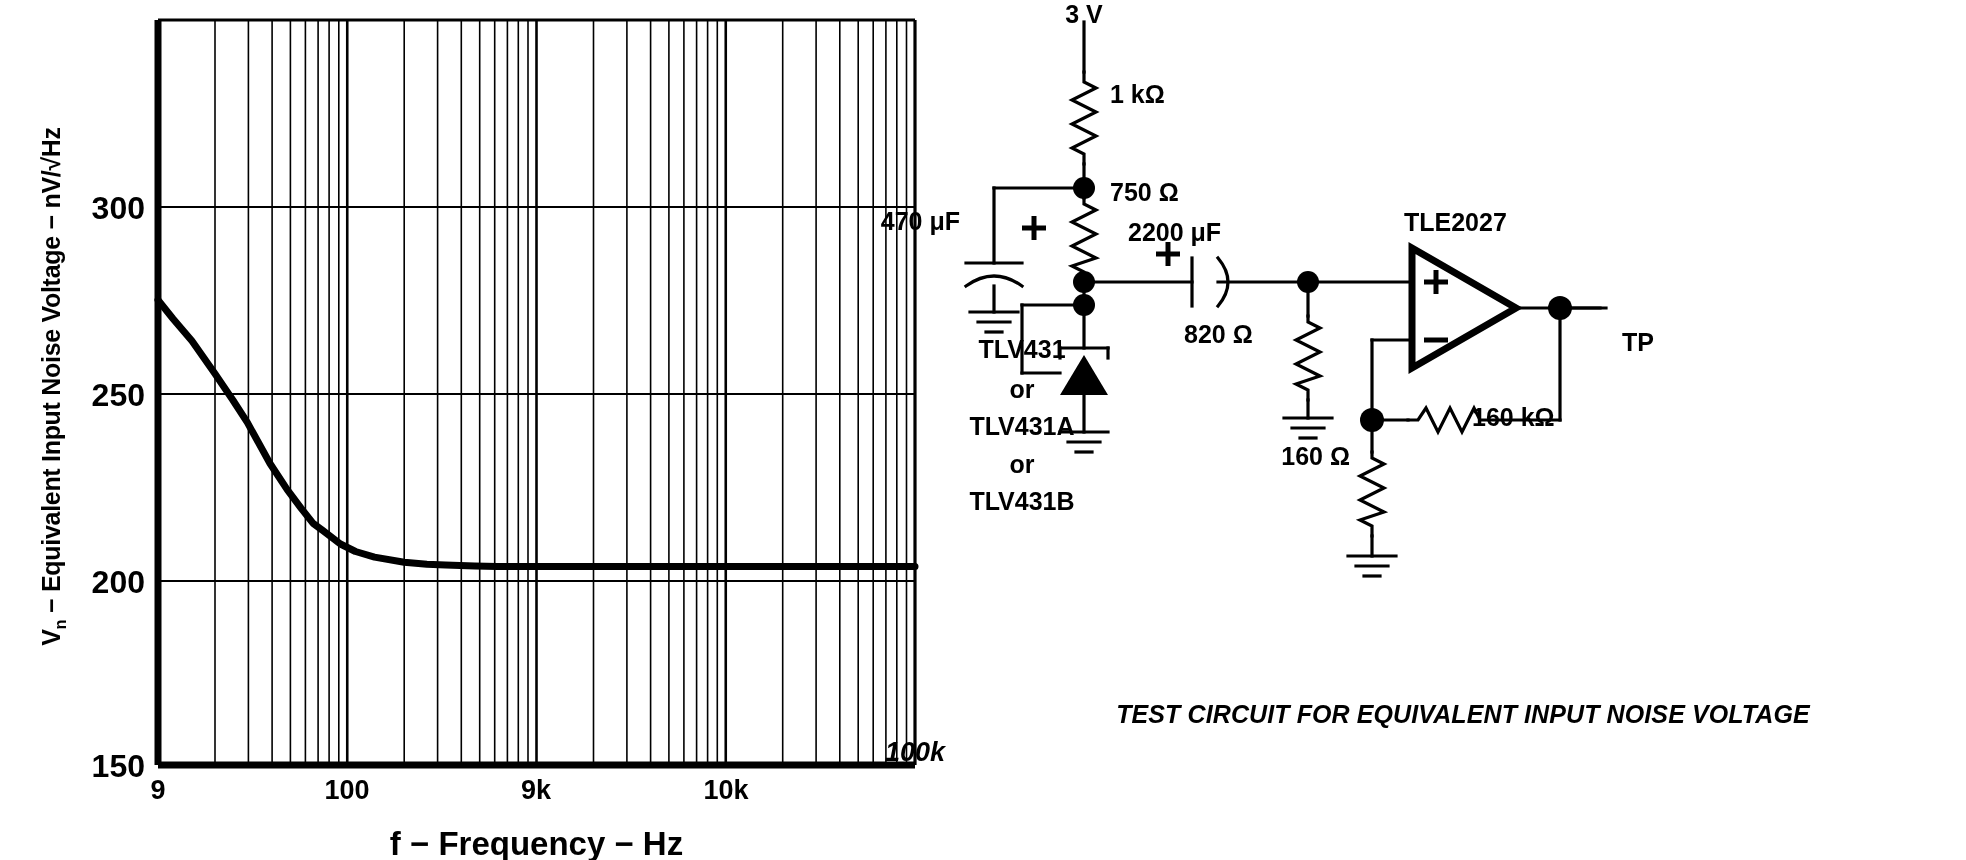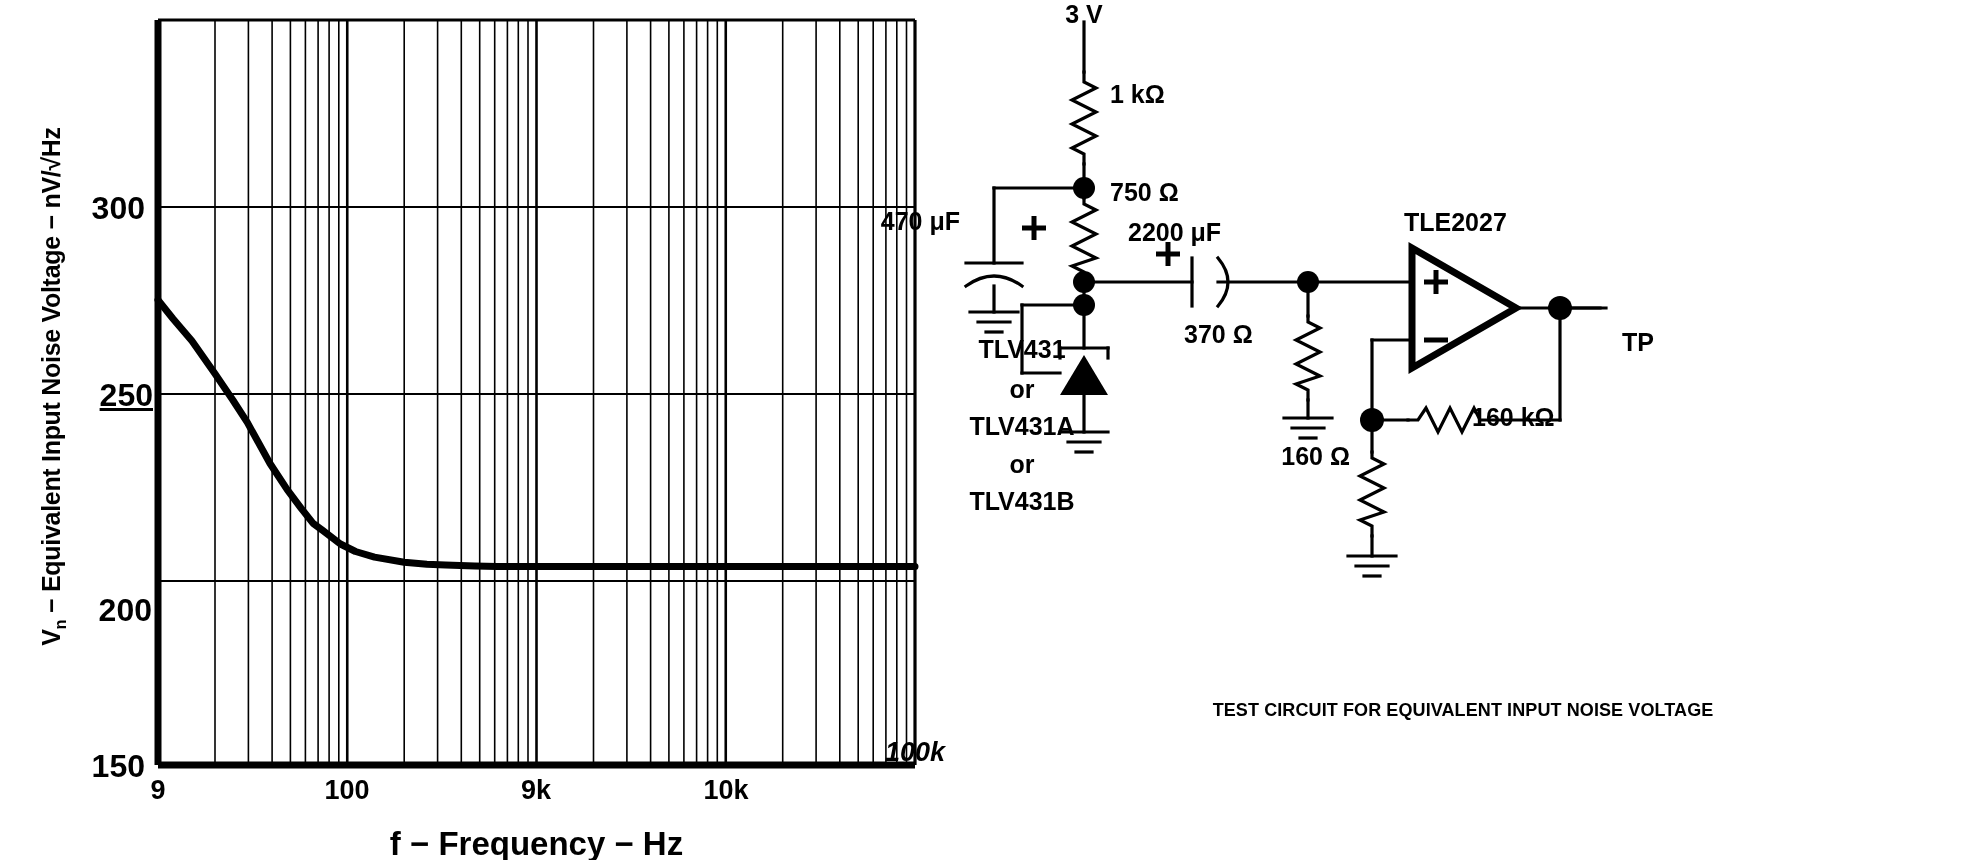--- a/index.html
+++ b/index.html
@@ -88,24 +88,25 @@
     left: 960px; top: 0;
     width: 1006px;
     height: 672px;
   }
   .circuit-caption {
     position: absolute;
     left: 0px;
     top: 700px;
     width: 1006px;
     text-align: center;
-    font-size: 18px;
+    font-size: 25px;
     font-weight: bold;
     letter-spacing: 0.1px;
     white-space: nowrap;
+    font-style: italic;
   }
   .clabel {
     position: absolute;
     font-size: 25px;
     font-weight: bold;
     white-space: nowrap;
   }
   .clabel.r { transform: translateX(-100%); }
   .clabel.c { transform: translateX(-50%); }
 </style>
@@ -200,22 +201,22 @@
       <g>
         <line x1="158" y1="20" x2="158" y2="765" stroke="#000000" stroke-width="7"></line>
         <line x1="158" y1="765" x2="915" y2="765" stroke="#000000" stroke-width="7"></line>
         <line x1="158" y1="20" x2="915" y2="20" stroke="#000000" stroke-width="3.2"></line>
         <line x1="915" y1="20" x2="915" y2="765" stroke="#000000" stroke-width="3.2"></line>
       </g>
     </svg>
 
 
     <div class="ytick-label" style="top:190px; width:145px; left:0;">300</div>
-    <div class="ytick-label" style="top:377px; width:145px; left:8px;text-decoration:underline;">250</div>
-    <div class="ytick-label" style="top:592px; width:145px; left:0;margin-left:7px;">200</div>
+    <div class="ytick-label" style="top:377px; width:145px; left:0;">250</div>
+    <div class="ytick-label" style="top:564px; width:145px; left:0;">200</div>
     <div class="ytick-label" style="top:748px; width:145px; left:0;">150</div>
 
     <div class="xtick-label" style="left:158px; top:775px;">9</div>
     <div class="xtick-label" style="left:347px; top:775px;">100</div>
     <div class="xtick-label" style="left:536px; top:775px;">9k</div>
     <div class="xtick-label" style="left:726px; top:775px;">10k</div>
     <div class="xtick-label" style="left:915px; top:737px;font-style:italic;">100k</div>
 
     <div class="y-axis-title">
       <span>V</span><span class="sub">n</span><span> − Equivalent Input Noise Voltage − nV/√Hz</span>
@@ -326,21 +327,21 @@
     <div class="clabel c" style="left:124px; top:0px;">3 V</div>
 
     <div class="clabel" style="left:150px; top:80px;">1 kΩ</div>
 
     <div class="clabel" style="left:150px; top:178px;">750 Ω</div>
 
     <div class="clabel r" style="left:0px; top:207px;">470 μF</div>
 
     <div class="clabel" style="left:168px; top:218px;">2200 μF</div>
 
-    <div class="clabel" style="left:224px; top:320px;">370 Ω</div>
+    <div class="clabel" style="left:224px; top:320px;">820 Ω</div>
 
     <div class="clabel c" style="left:62px; top:335px;">TLV431</div>
     <div class="clabel c" style="left:62px; top:375px;">or</div>
     <div class="clabel c" style="left:62px; top:412px;">TLV431A</div>
     <div class="clabel c" style="left:62px; top:450px;">or</div>
     <div class="clabel c" style="left:62px; top:487px;">TLV431B</div>
 
     <div class="clabel" style="left:444px; top:208px;">TLE2027</div>
 
     <div class="clabel" style="left:512px; top:403px;">160 kΩ</div>

